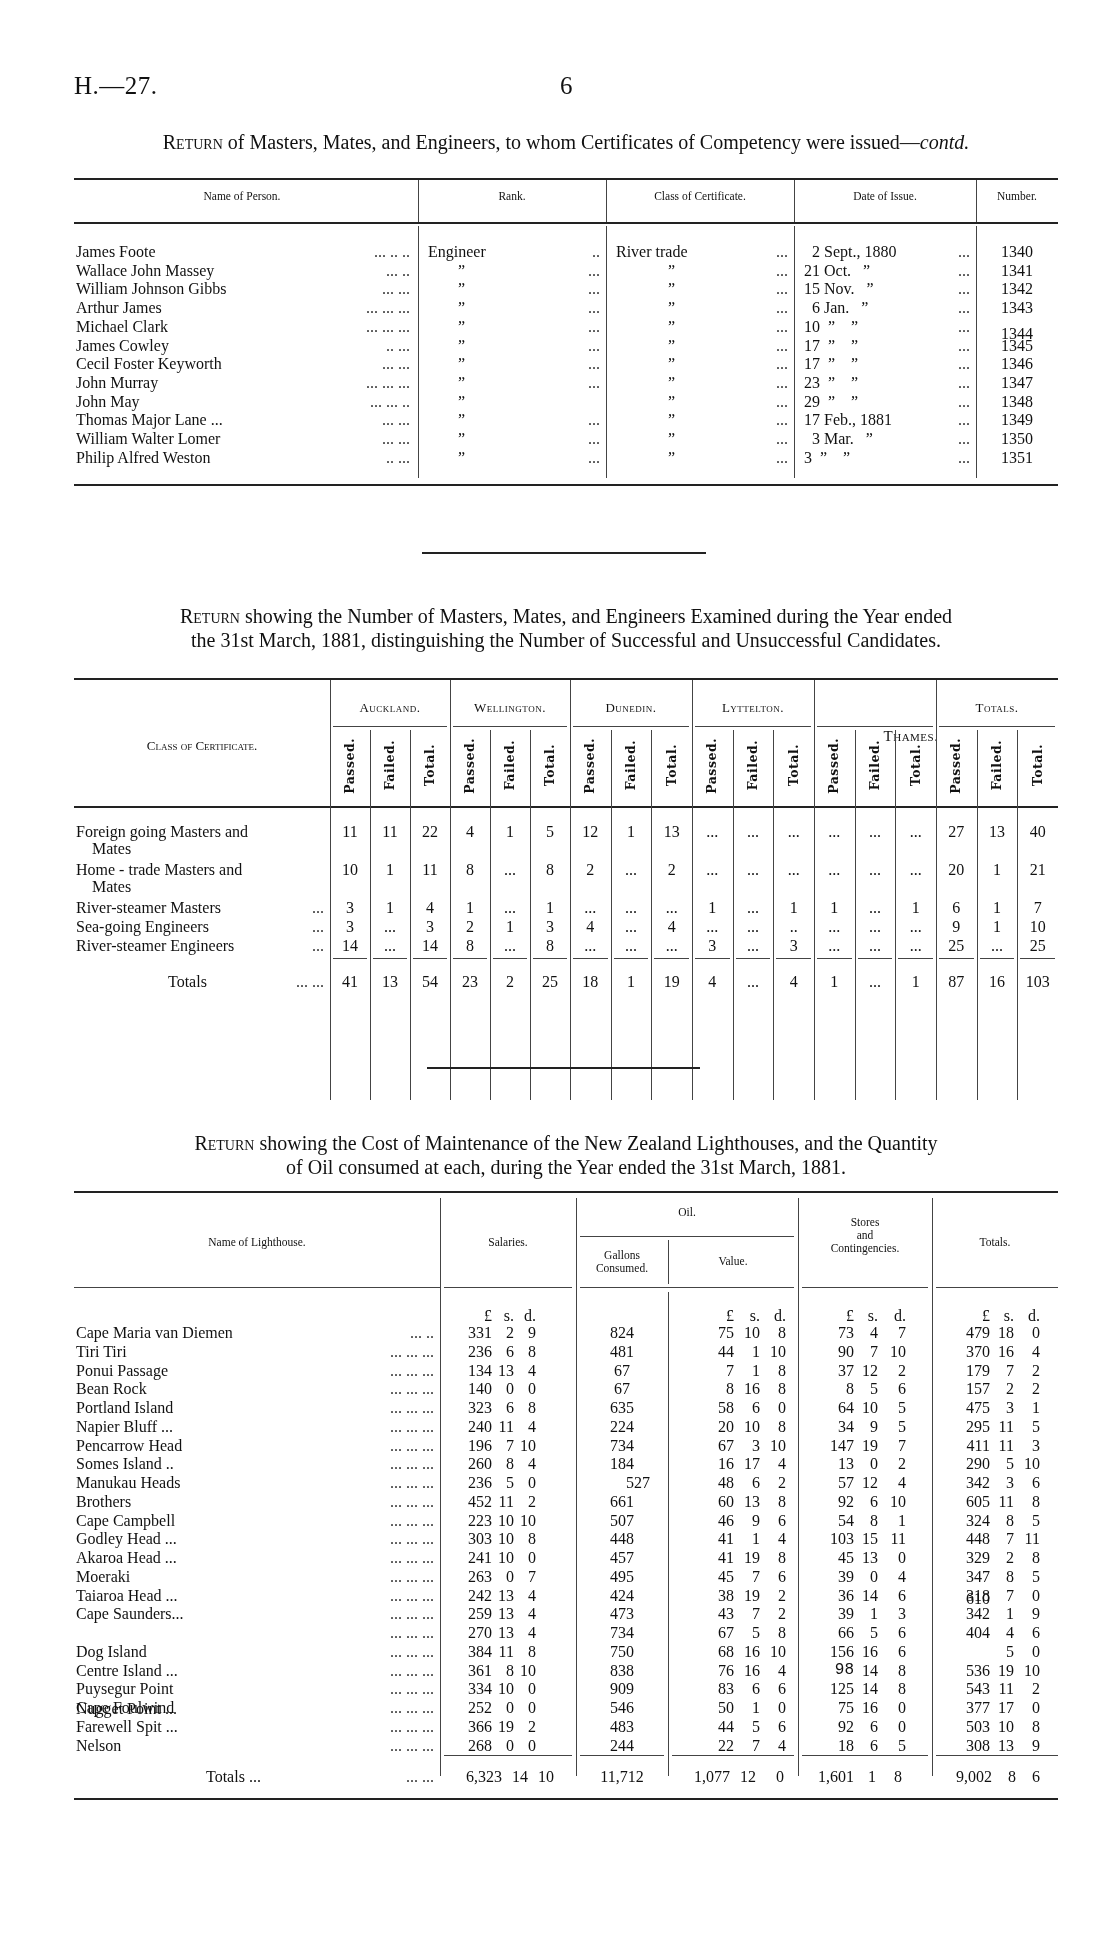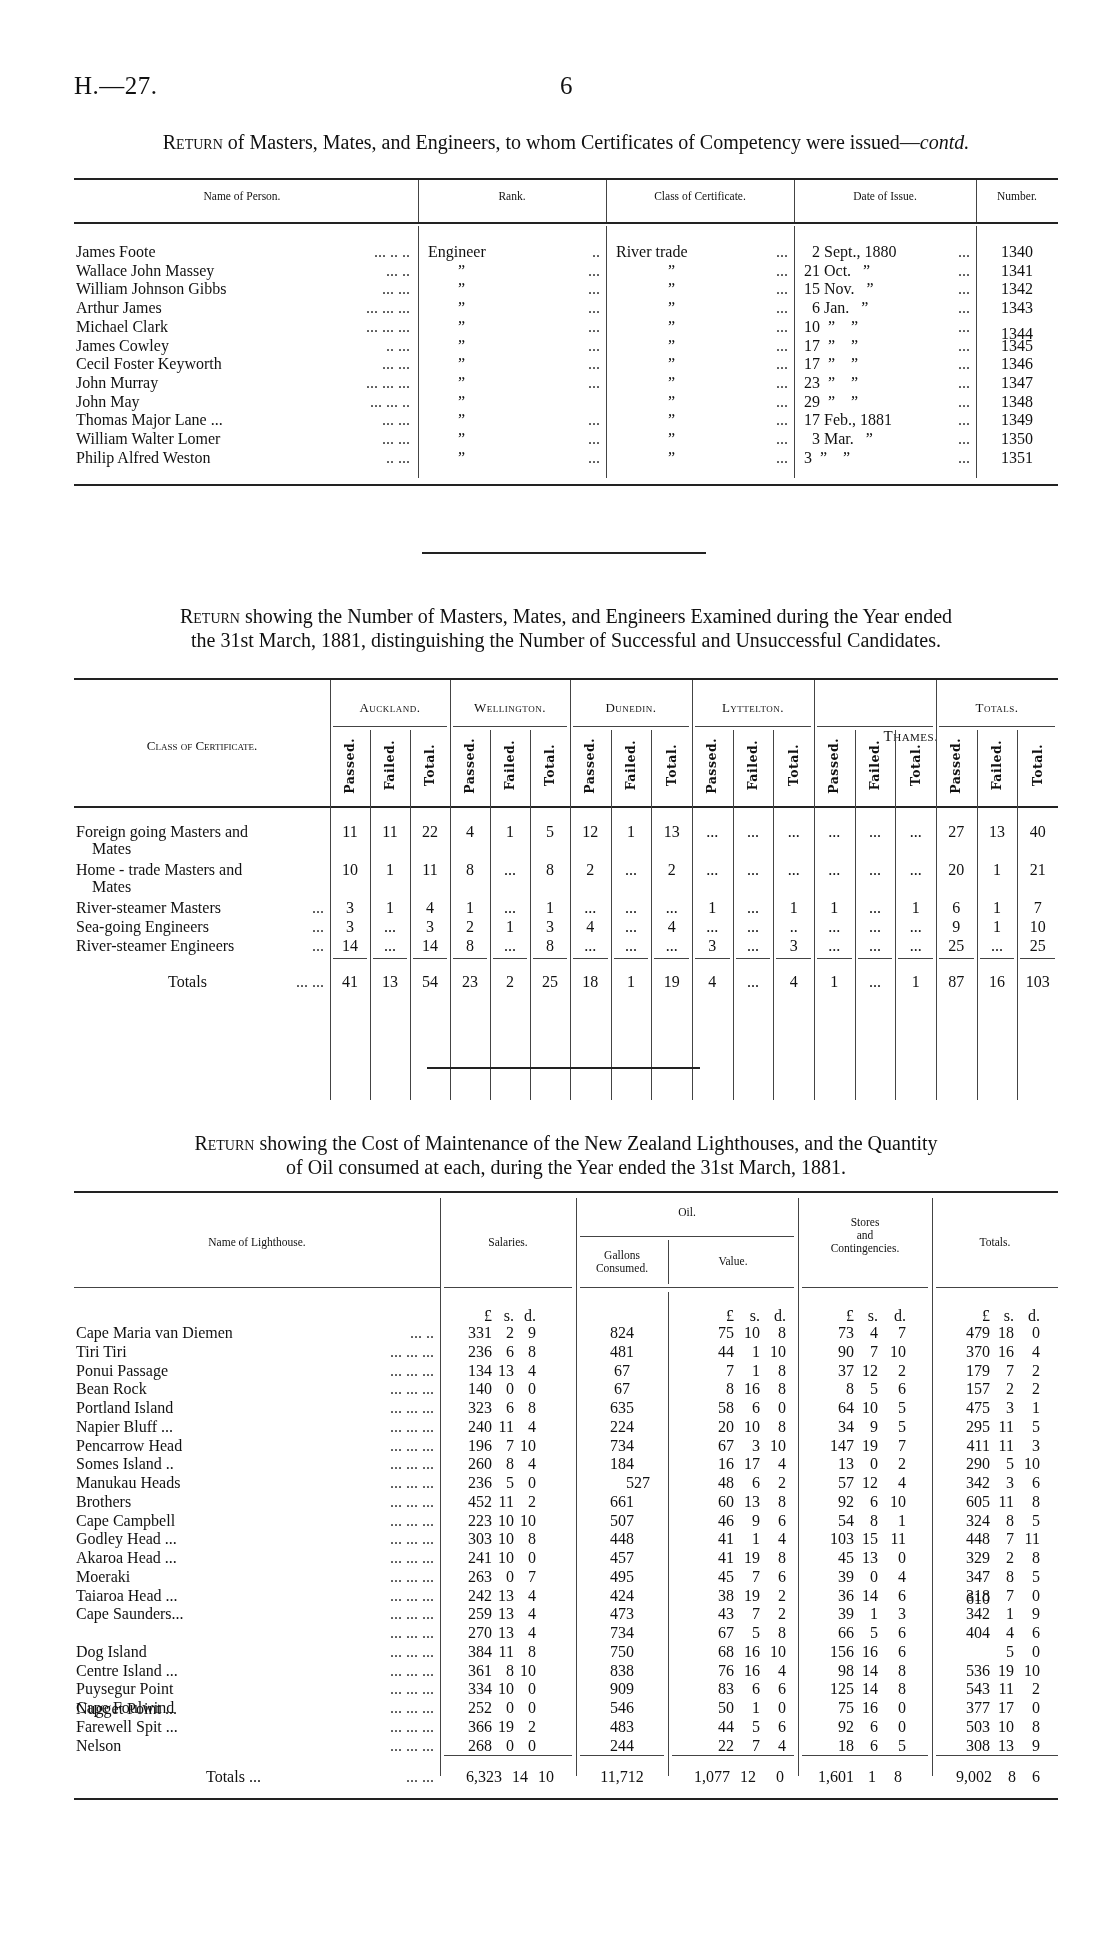--- a/index.html
+++ b/index.html
@@ -674,21 +674,21 @@
     <div class="cell row-txt num" style="left:1016px;top:1641.75px;width:24px;">0</div>
     <div class="cell row-txt" style="left:76px;top:1660.5px;">Centre Island ...</div>
     <div class="cell row-txt dots" style="left:300px;top:1660.5px;width:134px;text-align:right;">...         ...         ...</div>
     <div class="cell row-txt num" style="left:448px;top:1660.5px;width:44px;">361</div>
     <div class="cell row-txt num" style="left:494px;top:1660.5px;width:20px;">8</div>
     <div class="cell row-txt num" style="left:516px;top:1660.5px;width:20px;">10</div>
     <div class="cell row-txt ctr" style="left:576px;top:1660.5px;width:92px;">838</div>
     <div class="cell row-txt num" style="left:684px;top:1660.5px;width:50px;">76</div>
     <div class="cell row-txt num" style="left:736px;top:1660.5px;width:24px;">16</div>
     <div class="cell row-txt num" style="left:762px;top:1660.5px;width:24px;">4</div>
-    <div class="cell row-txt num" style="left:808px;top:1660.5px;width:46px;">98</div>
+    <div class="cell row-txt num" style="left:808px;top:1660.5px;width:46px;font-family:Liberation Mono, monospace;">98</div>
     <div class="cell row-txt num" style="left:856px;top:1660.5px;width:22px;">14</div>
     <div class="cell row-txt num" style="left:880px;top:1660.5px;width:26px;">8</div>
     <div class="cell row-txt num" style="left:940px;top:1660.5px;width:50px;">536</div>
     <div class="cell row-txt num" style="left:992px;top:1660.5px;width:22px;">19</div>
     <div class="cell row-txt num" style="left:1016px;top:1660.5px;width:24px;">10</div>
     <div class="cell row-txt" style="left:76px;top:1679.25px;">Puysegur Point</div>
     <div class="cell row-txt dots" style="left:300px;top:1679.25px;width:134px;text-align:right;">...         ...         ...</div>
     <div class="cell row-txt num" style="left:448px;top:1679.25px;width:44px;">334</div>
     <div class="cell row-txt num" style="left:494px;top:1679.25px;width:20px;">10</div>
     <div class="cell row-txt num" style="left:516px;top:1679.25px;width:20px;">0</div>

